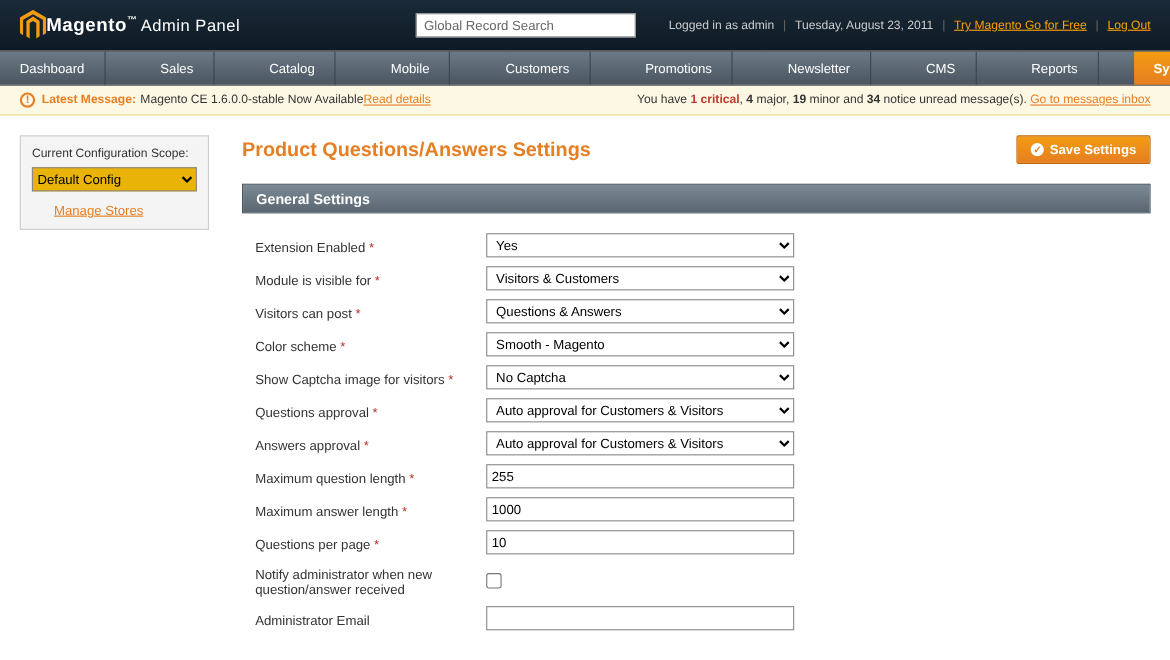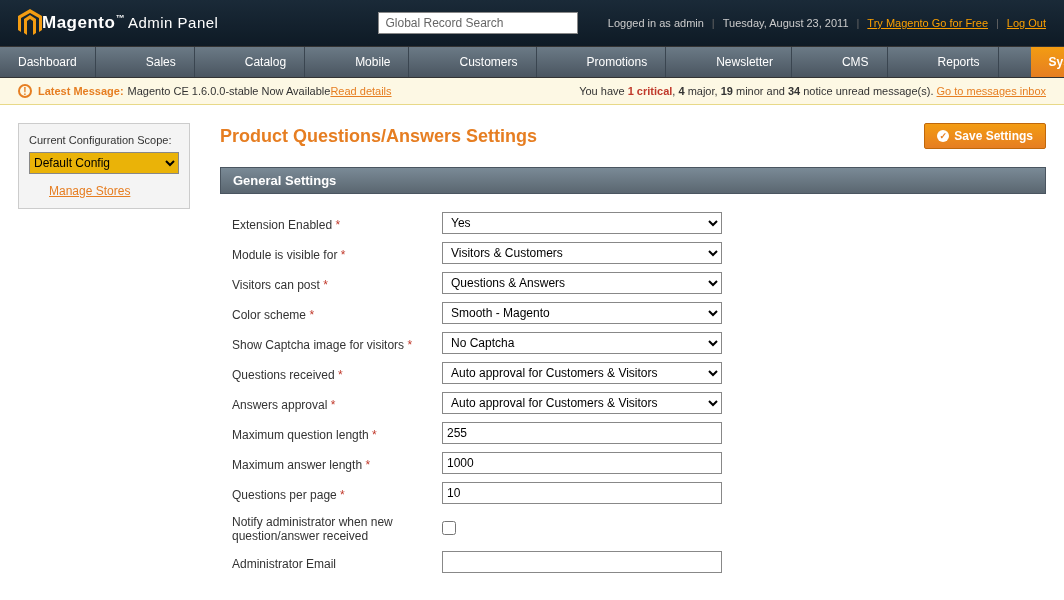--- a/index.html
+++ b/index.html
@@ -137,21 +137,21 @@
         <div class="form-label"><span>Color scheme </span><span class="req">*</span></div>
         <div class="form-field"><select><option>Smooth - Magento</option></select></div>
       </div>
 
       <div class="form-row">
         <div class="form-label"><span>Show Captcha image for visitors </span><span class="req">*</span></div>
         <div class="form-field"><select><option>No Captcha</option></select></div>
       </div>
 
       <div class="form-row">
-        <div class="form-label"><span>Questions received </span><span class="req">*</span></div>
+        <div class="form-label"><span>Questions approval </span><span class="req">*</span></div>
         <div class="form-field"><select><option>Auto approval for Customers &amp; Visitors</option></select></div>
       </div>
 
       <div class="form-row">
         <div class="form-label"><span>Answers approval </span><span class="req">*</span></div>
         <div class="form-field"><select><option>Auto approval for Customers &amp; Visitors</option></select></div>
       </div>
 
       <div class="form-row">
         <div class="form-label"><span>Maximum question length </span><span class="req">*</span></div>

